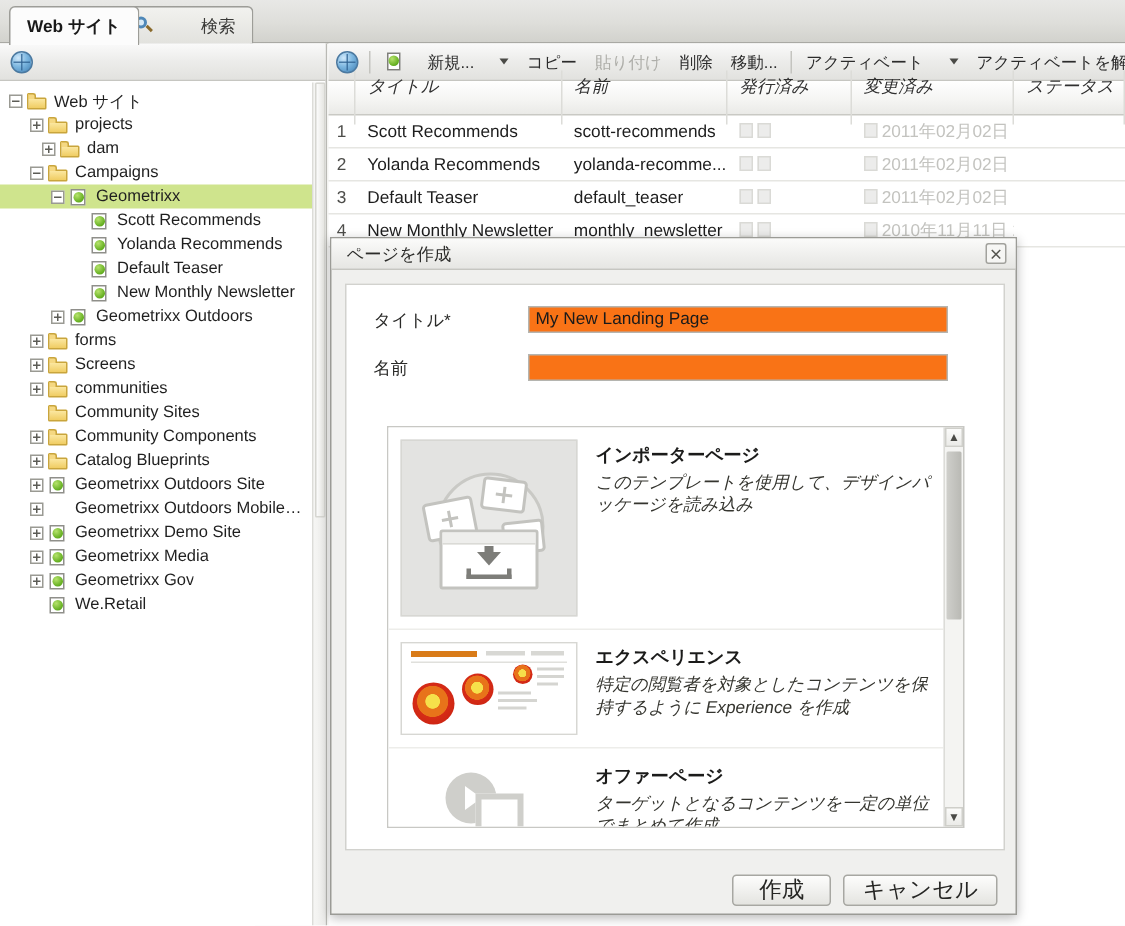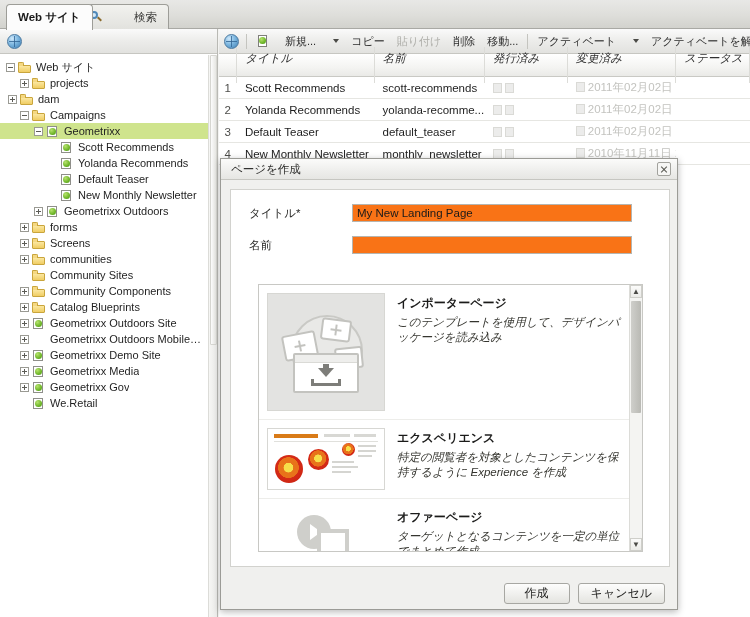--- a/index.html
+++ b/index.html
@@ -327,21 +327,21 @@
   .dlg-footer{
     position:absolute;left:0;right:0;bottom:0;height:32px;
     display:flex;align-items:center;justify-content:flex-end;padding-right:12px;gap:8px;
     box-sizing:border-box;
   }
   .dbtn{
     min-width:66px;height:21px;box-sizing:border-box;padding:0 12px;
     background:linear-gradient(to bottom,#fdfdfc 0%,#f1f1ef 48%,#e4e4e0 100%);
     border:1px solid #a7a7a2;border-radius:3px;
     font-family:Liberation Sans, sans-serif;
-    font-size:12px;color:#262624;cursor:default;
+    font-size:15px;color:#262624;cursor:default;
     display:flex;align-items:center;justify-content:center;
   }
 </style>
 </head>
 <body>
 
 <div id="app">
 
   <div class="tabstrip">
     <div class="tab active">
@@ -364,21 +364,21 @@
         <div class="trow" style="padding-left: 6px;">
           <span class="expander "></span>
           <span class="ico folder"></span>
           <span class="tlabel">Web サイト</span>
         </div>
         <div class="trow" style="padding-left: 20px;">
           <span class="expander plus"></span>
           <span class="ico folder"></span>
           <span class="tlabel">projects</span>
         </div>
-        <div class="trow" style="padding-left: 8px; text-align: center;">
+        <div class="trow" style="padding-left: 28px; text-align: center;">
           <span class="expander plus"></span>
           <span class="ico folder"></span>
           <span class="tlabel">dam</span>
         </div>
         <div class="trow" style="padding-left: 20px;">
           <span class="expander "></span>
           <span class="ico folder"></span>
           <span class="tlabel">Campaigns</span>
         </div>
         <div class="trow sel" style="padding-left: 34px;">

